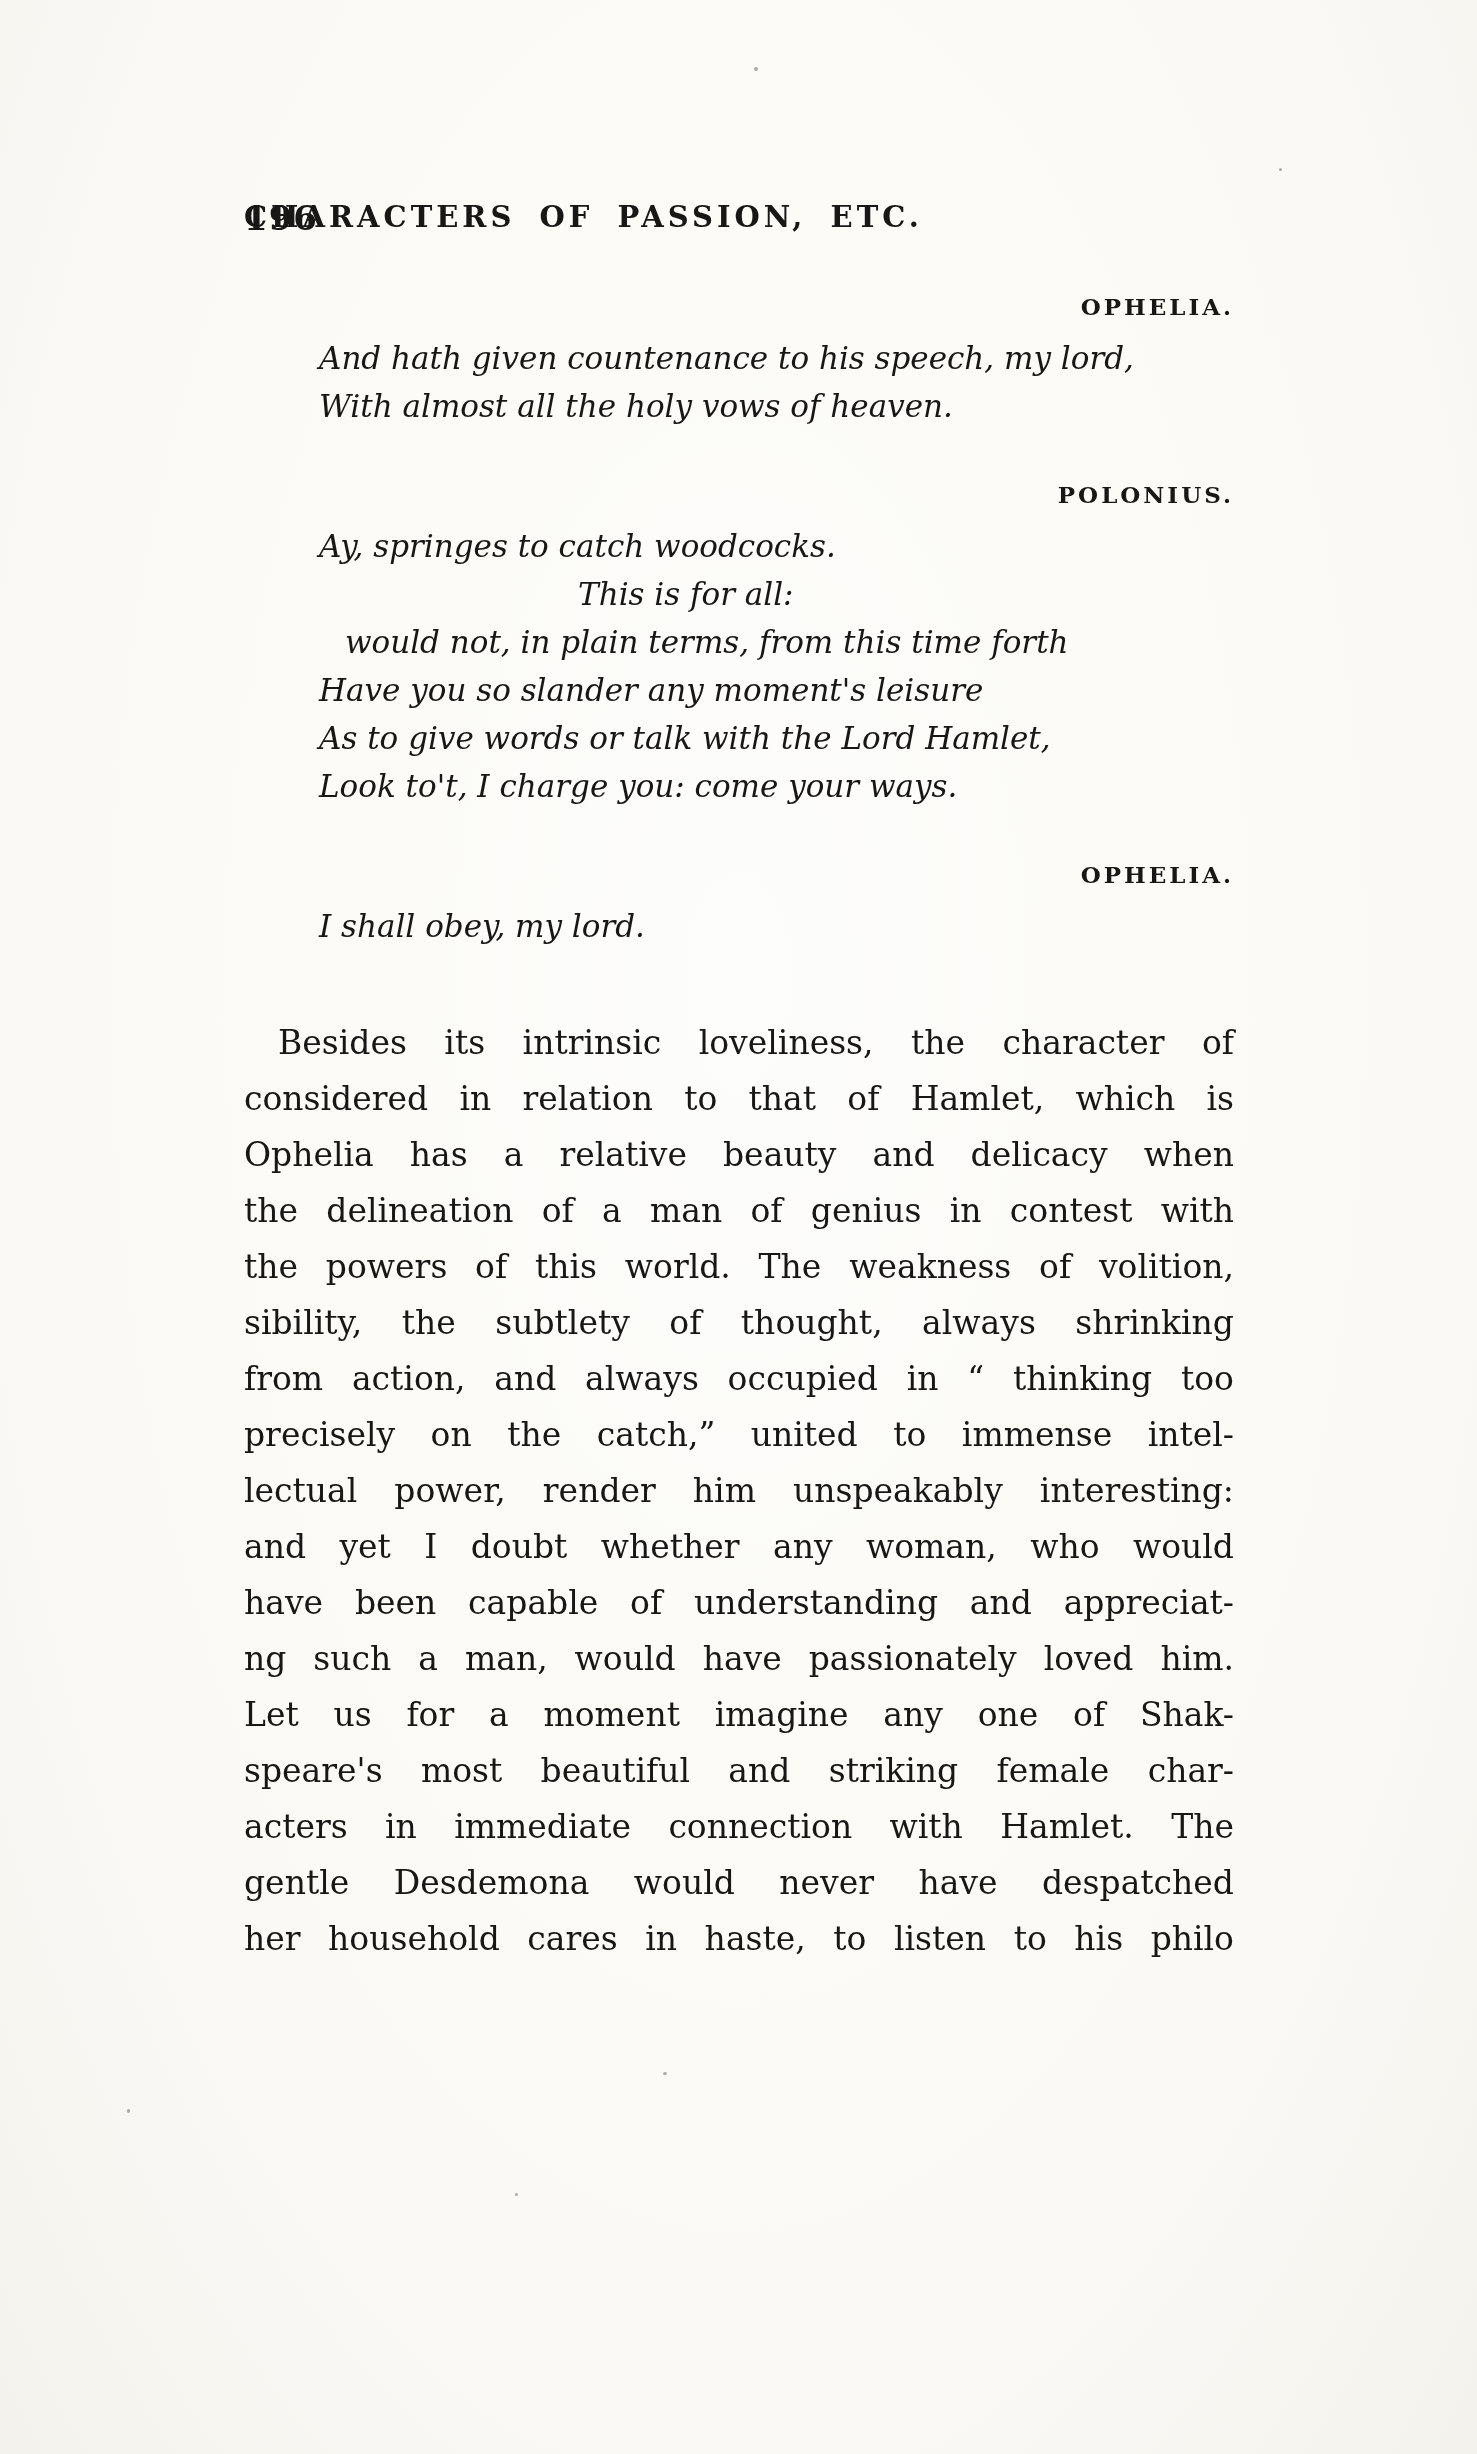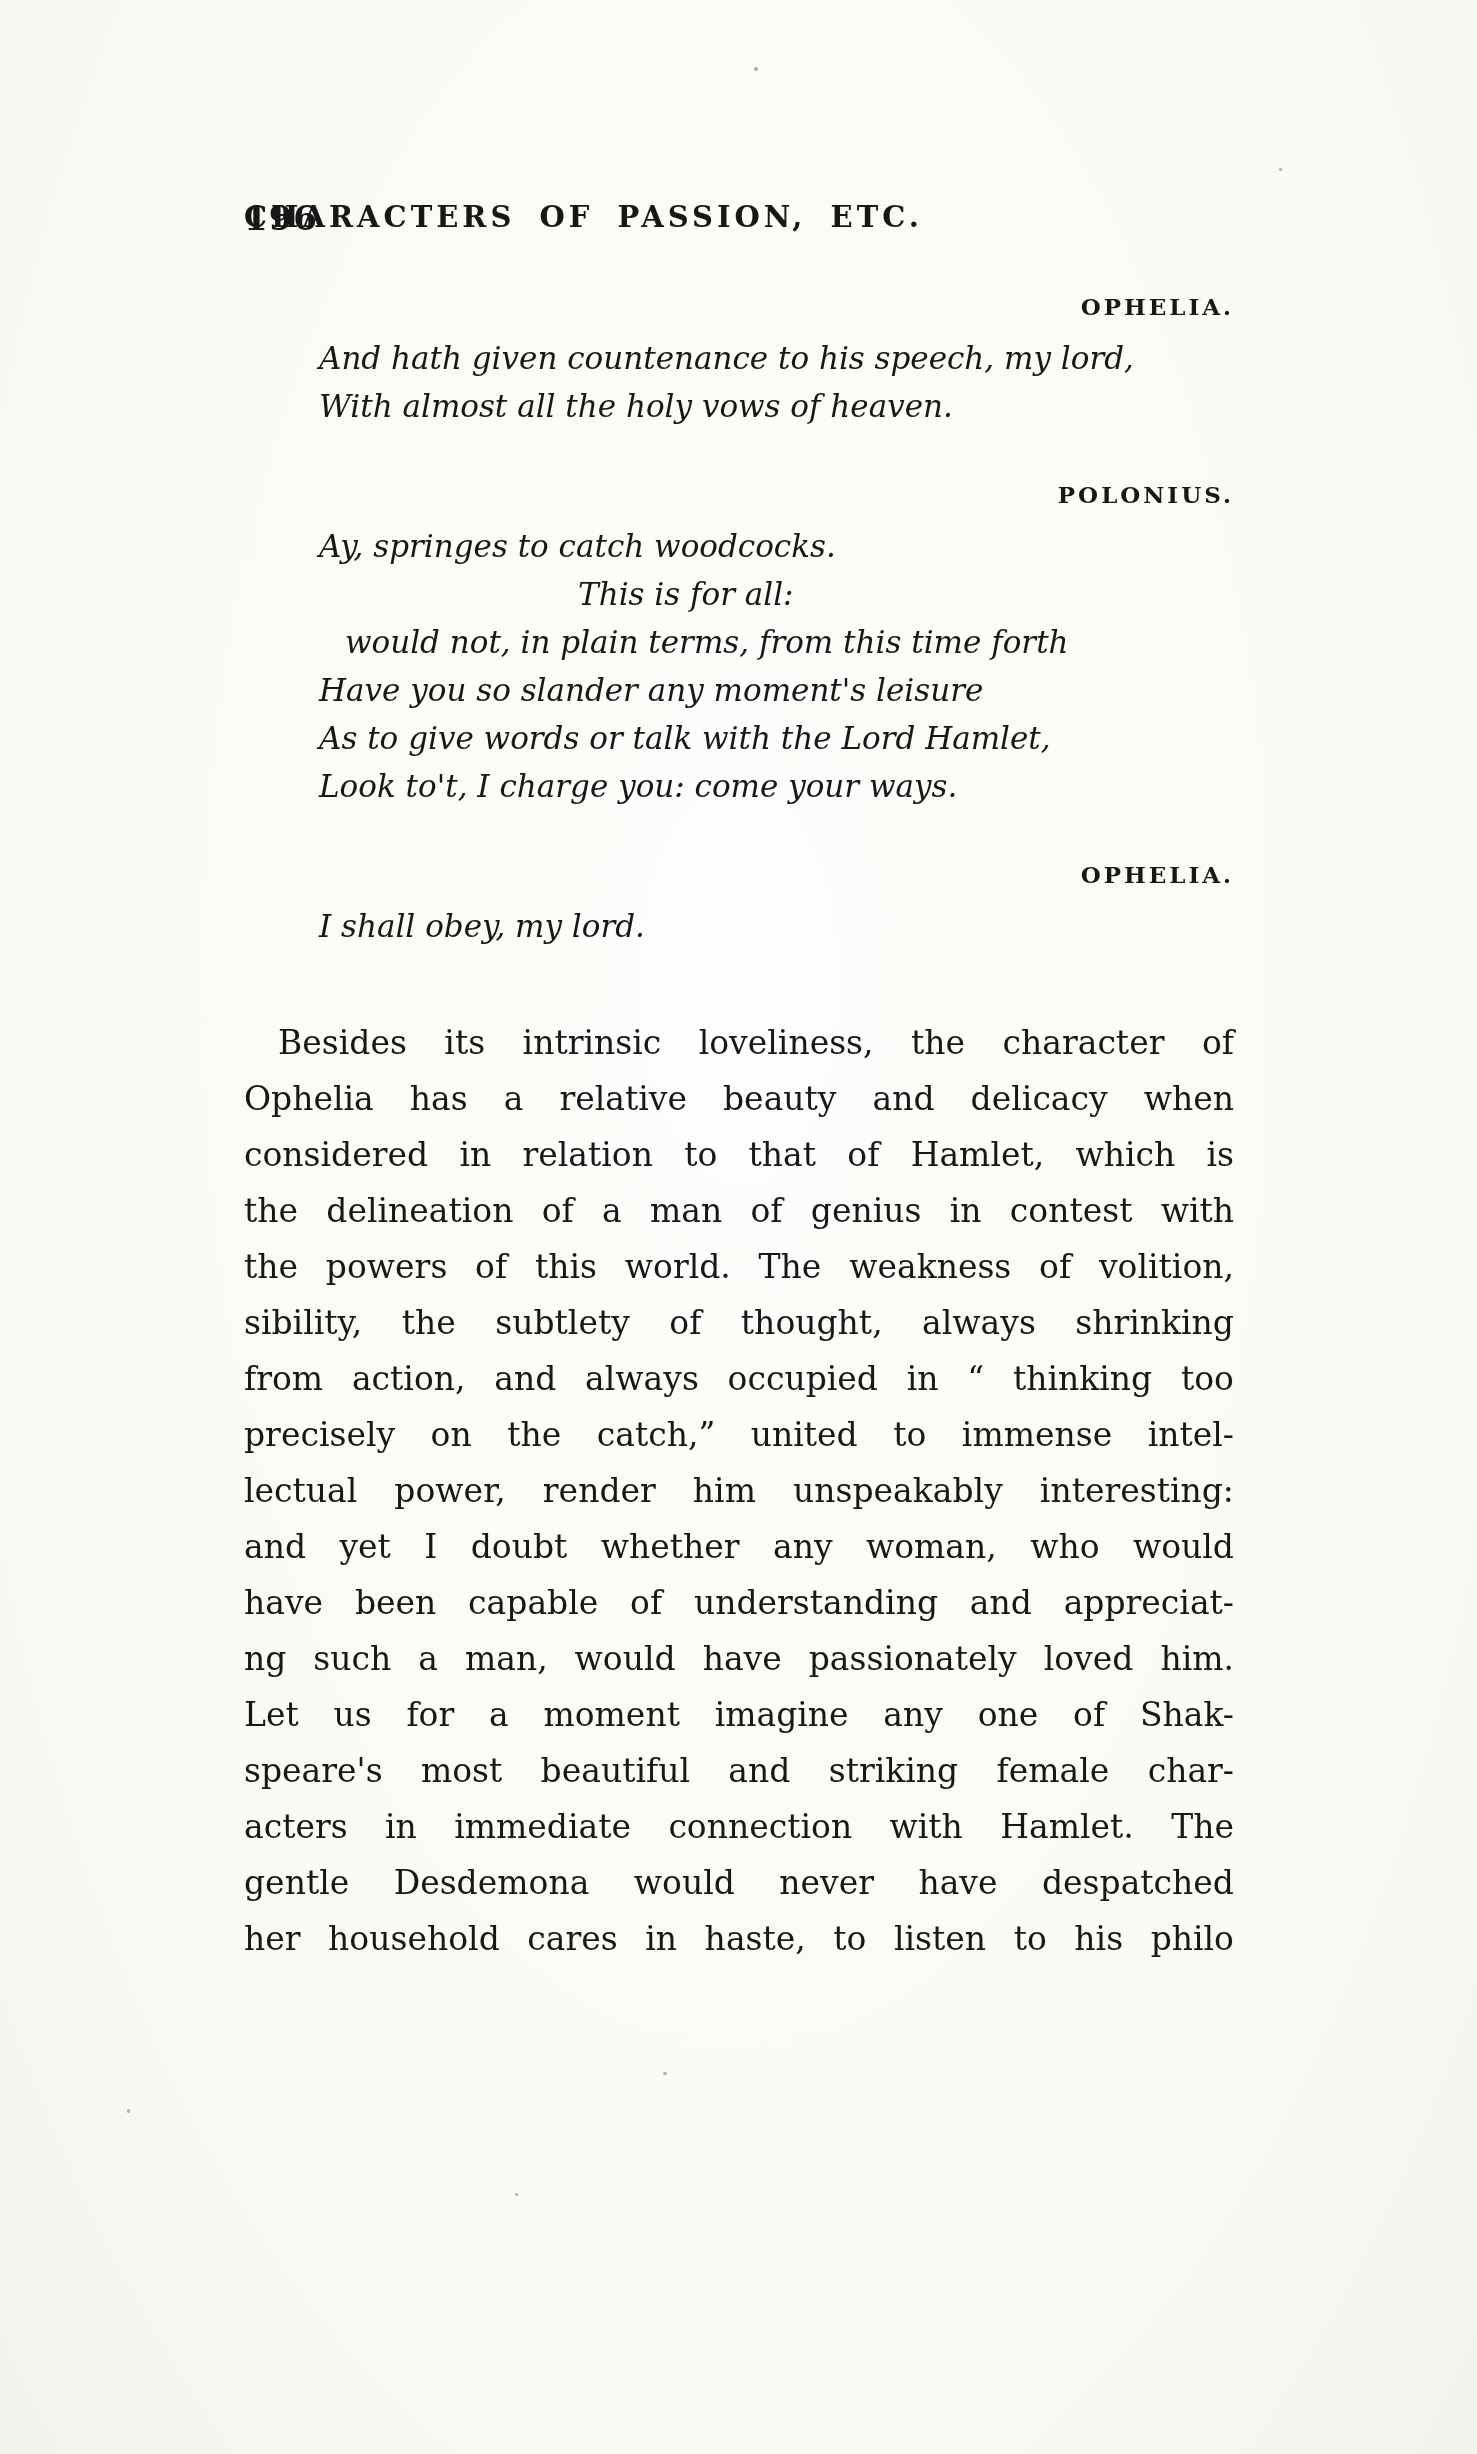--- a/index.html
+++ b/index.html
@@ -126,22 +126,22 @@
           <div class="verse-line normal">Look to't, I charge you: come your ways.</div>
         </div>
         <div class="dialogue-section">
           <div class="speaker">OPHELIA.</div>
           <div class="verse-line normal">I shall obey, my lord.</div>
         </div>
       </div>
 
     <div class="paragraph">
         <div class="prose-line first-indent">Besides its intrinsic loveliness, the character of</div>
+        <div class="prose-line">considered in relation to that of Hamlet, which is</div>
         <div class="prose-line">Ophelia has a relative beauty and delicacy when</div>
-        <div class="prose-line">considered in relation to that of Hamlet, which is</div>
         <div class="prose-line">the delineation of a man of genius in contest with</div>
         <div class="prose-line">the powers of this world.  The weakness of volition,</div>
         <div class="prose-line">sibility, the subtlety of thought, always shrinking</div>
         <div class="prose-line">from action, and always occupied in “ thinking too</div>
         <div class="prose-line">precisely on the catch,” united to immense intel-</div>
         <div class="prose-line">lectual power, render him unspeakably interesting:</div>
         <div class="prose-line">and yet I doubt whether any woman, who would</div>
         <div class="prose-line">have been capable of understanding and appreciat-</div>
         <div class="prose-line">ng such a man, would have passionately loved him.</div>
         <div class="prose-line">Let us for a moment imagine any one of Shak-</div>

